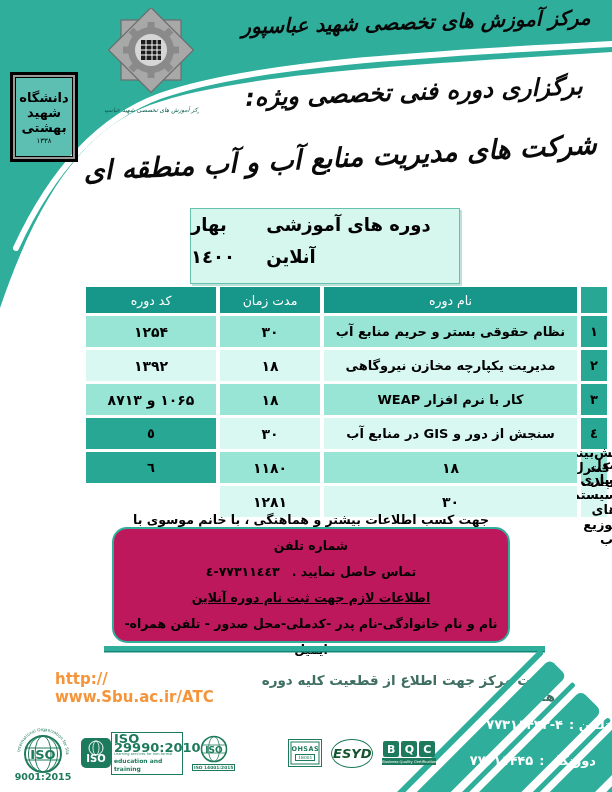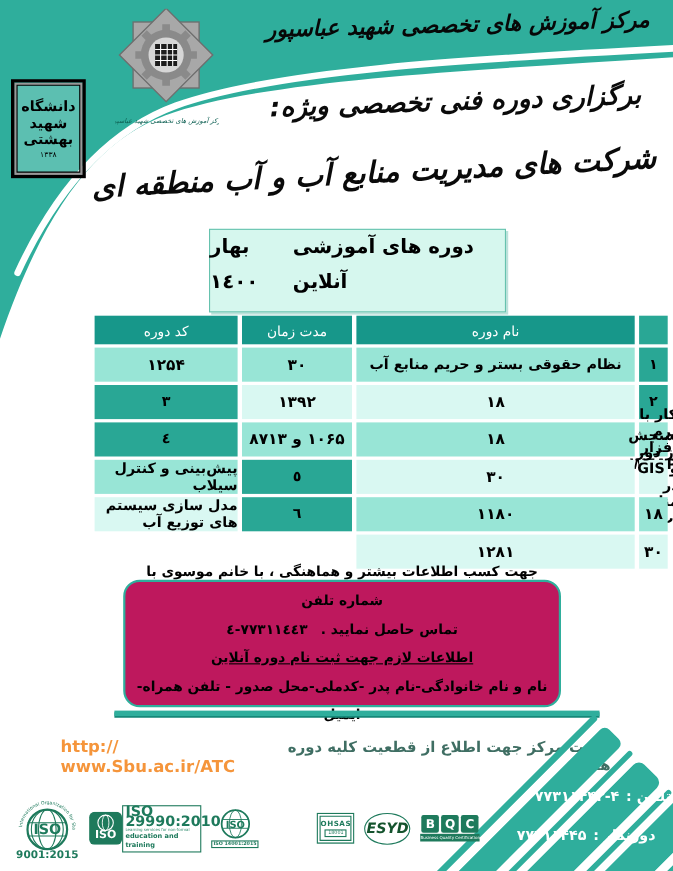--- a/index.html
+++ b/index.html
@@ -140,20 +140,21 @@
     <div class="th">نام دوره</div>
     <div class="th">مدت زمان</div>
     <div class="th">کد دوره</div>
 
     <div class="numcell">۱</div>
     <div class="cell name row-a">نظام حقوقی بستر و حریم منابع آب</div>
     <div class="cell val row-a">۳۰</div>
     <div class="cell val row-a">۱۲۵۴</div>
 
     <div class="numcell">۲</div>
+    <div class="cell name row-b">مدیریت یکپارچه مخازن نیروگاهی</div>
     <div class="cell val row-b">۱۸</div>
     <div class="cell val row-b">۱۳۹۲</div>
 
     <div class="numcell">۳</div>
     <div class="cell name row-a">کار با نرم افزار WEAP</div>
     <div class="cell val row-a">۱۸</div>
     <div class="cell val row-a">۱۰۶۵ و ۸۷۱۳</div>
 
     <div class="numcell">٤</div>
     <div class="cell name row-b">سنجش از دور و GIS در منابع آب</div>

